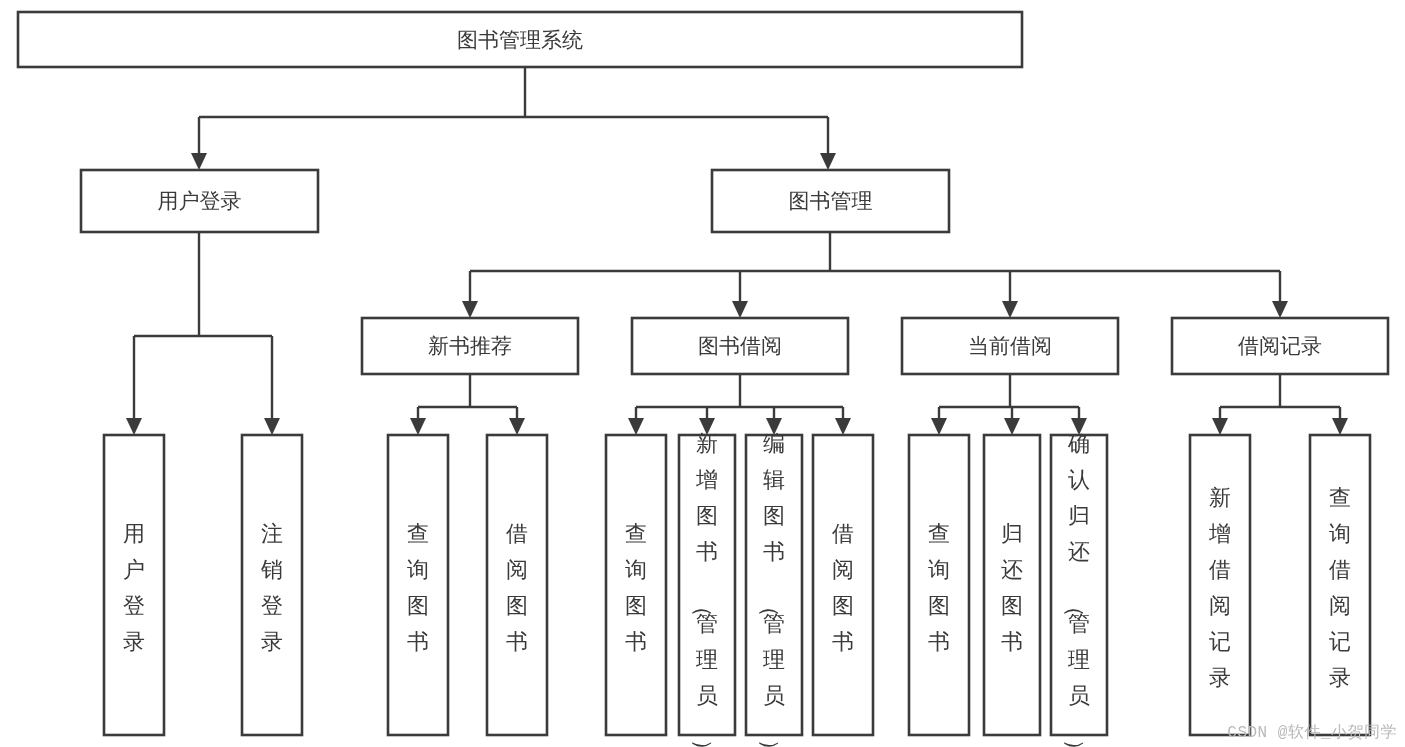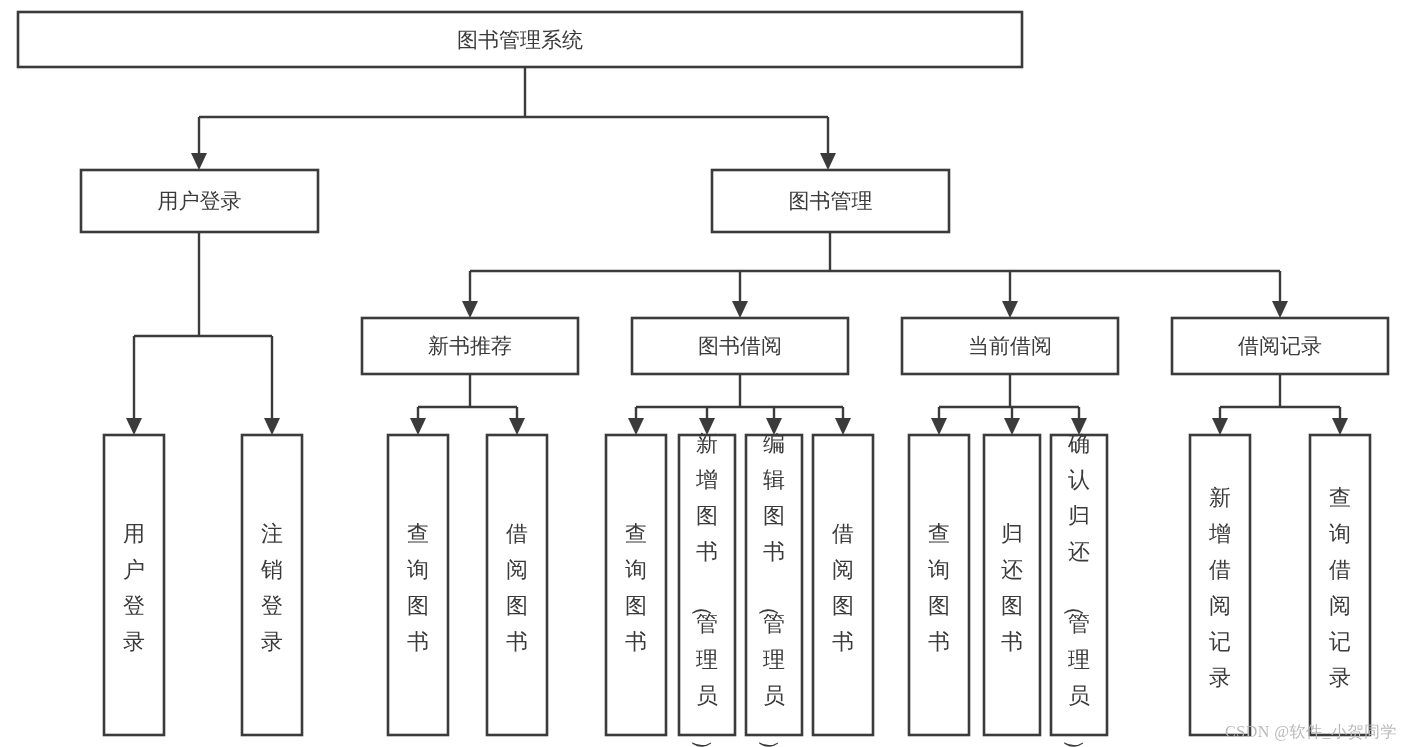--- a/index.html
+++ b/index.html
@@ -15,21 +15,21 @@
     font-family:"DejaVu Sans","Liberation Sans",sans-serif;
     fill:#3a3a3a;font-size:21px;text-anchor:middle;
     dominant-baseline:middle;
   }
   .node-label-v{
     font-family:"DejaVu Sans","Liberation Sans",sans-serif;
     fill:#3a3a3a;font-size:22px;text-anchor:middle;
   }
   .watermark{
     position:absolute;right:8px;bottom:4px;
-    font-family:Liberation Serif, serif;
+    font-family:Liberation Mono, monospace;
     font-size:16px;color:#b9b9b9;white-space:nowrap;
     letter-spacing:0.5px;pointer-events:none;
   }
 </style>
 </head>
 <body>
 
 <svg id="canvas" viewBox="0 0 1405 747" xmlns="http://www.w3.org/2000/svg">
   <g id="connector-layer">
       <line x1="525" y1="67" x2="525" y2="117" class="conn"></line>

